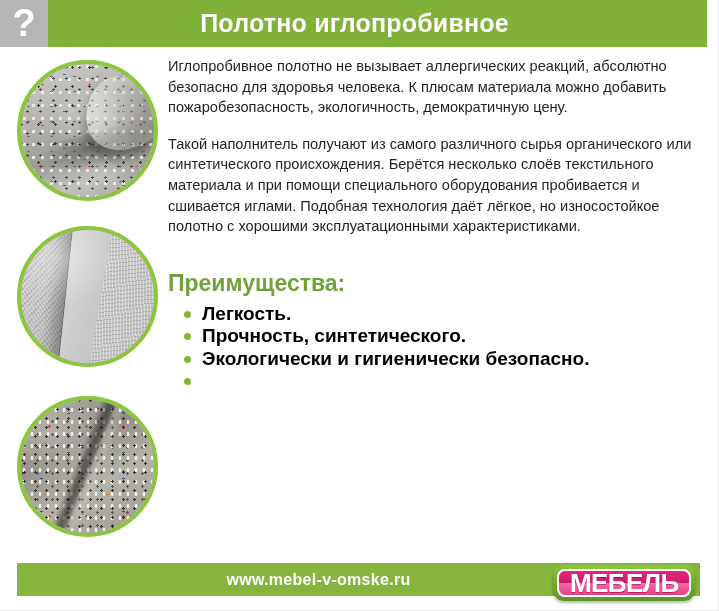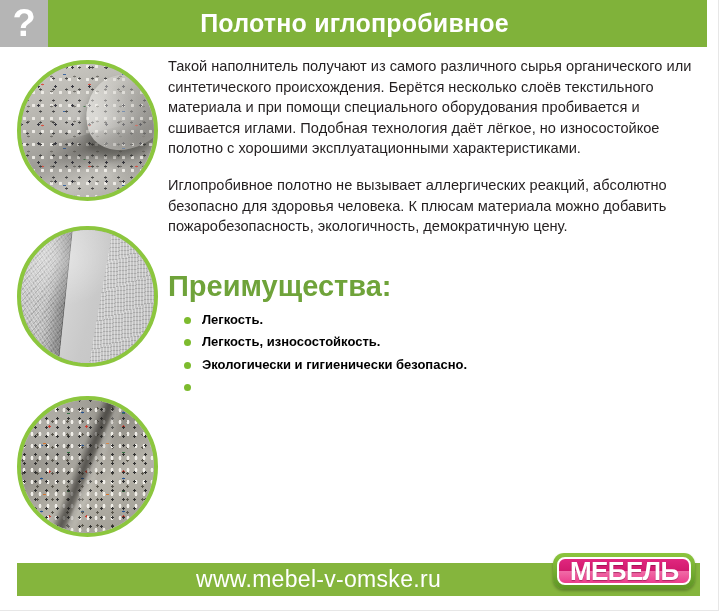--- a/index.html
+++ b/index.html
@@ -239,34 +239,34 @@
     color: #231f20;
     font-size: 14.6px;
     line-height: 20.6px;
     margin: 0 0 16px 0;
     font-family: "Liberation Sans", sans-serif;
   }
   .para:last-of-type { margin-bottom: 0; }
 
   .adv-title {
     color: #6fa33a;
-    font-size: 29px;
+    font-size: 23px;
     font-weight: bold;
     margin: 33px 0 6px 0;
     font-family: "Liberation Sans", sans-serif;
   }
   .adv-list {
     list-style: none;
     margin: 0;
     padding: 0 0 0 16px;
   }
   .adv-item {
     position: relative;
     color: #000000;
-    font-size: 13px;
+    font-size: 19px;
     font-weight: bold;
     line-height: 22.4px;
     padding-left: 18px;
     font-family: "Liberation Sans", sans-serif;
   }
   .adv-item .dot {
     position: absolute;
     left: 0;
     top: 8px;
     width: 7px;
@@ -285,31 +285,31 @@
     background: #85b53d;
     display: flex;
     align-items: center;
   }
   .footer-url {
     position: absolute;
     left: 0;
     right: 0;
     text-align: center;
     color: #ffffff;
-    font-size: 23px;
-    font-weight: normal;
+    font-size: 16px;
+    font-weight: bold;
     letter-spacing: 0.3px;
     font-family: "Liberation Sans", sans-serif;
     padding-right: 80px;
   }
 
   .logo-badge {
     position: absolute;
     left: 553px;
-    top: 553px;
+    top: 565px;
     width: 142px;
     height: 36px;
     border-radius: 11px;
     background: linear-gradient(#8cc63e, #5d9424);
     padding: 4px;
     box-sizing: border-box;
     box-shadow: 0 2px 3px rgba(0,0,0,0.28);
   }
   .logo-inner {
     width: 100%;
@@ -371,33 +371,33 @@
   <div class="photo" id="photo-3">
     <div class="photo-inner">
       <div class="tex-felt-dense"></div>
       <div class="speckB"></div>
       <div class="crease"></div>
       <div class="crease-hi"></div>
     </div>
   </div>
 
   <div class="content">
+    <p class="para">Иглопробивное полотно не вызывает аллергических реакций, абсолютно безопасно для здоровья человека. К плюсам материала можно добавить пожаробезопасность, экологичность, демократичную цену.</p>
     <p class="para">Такой наполнитель получают из самого различного сырья органического или синтетического происхождения. Берётся несколько слоёв текстильного материала  и при помощи специального оборудования пробивается и сшивается иглами.  Подобная технология даёт лёгкое, но износостойкое полотно с хорошими эксплуатационными характеристиками.</p>
-    <p class="para">Иглопробивное полотно не вызывает аллергических реакций, абсолютно безопасно для здоровья человека. К плюсам материала можно добавить пожаробезопасность, экологичность, демократичную цену.</p>
 
     <div class="adv-title">Преимущества:</div>
 
     <ul class="adv-list">
       <li class="adv-item">
         <span class="dot"></span>
         <span>Легкость.</span>
       </li>
       <li class="adv-item">
         <span class="dot"></span>
-        <span>Легкость, износостойкость.</span>
+        <span>Прочность, синтетического.</span>
       </li>
       <li class="adv-item">
         <span class="dot"></span>
         <span>Экологически и гигиенически безопасно.</span>
       </li>
       <li class="adv-item">
         <span class="dot"></span>
       </li>
     </ul>
   </div>

